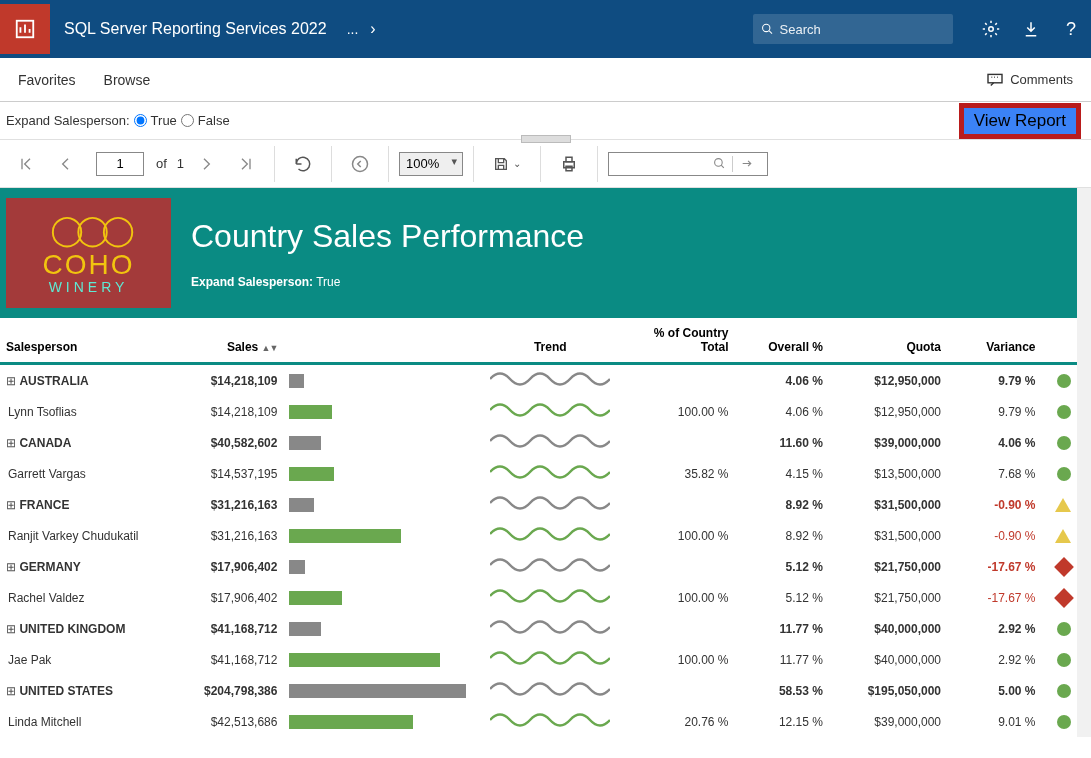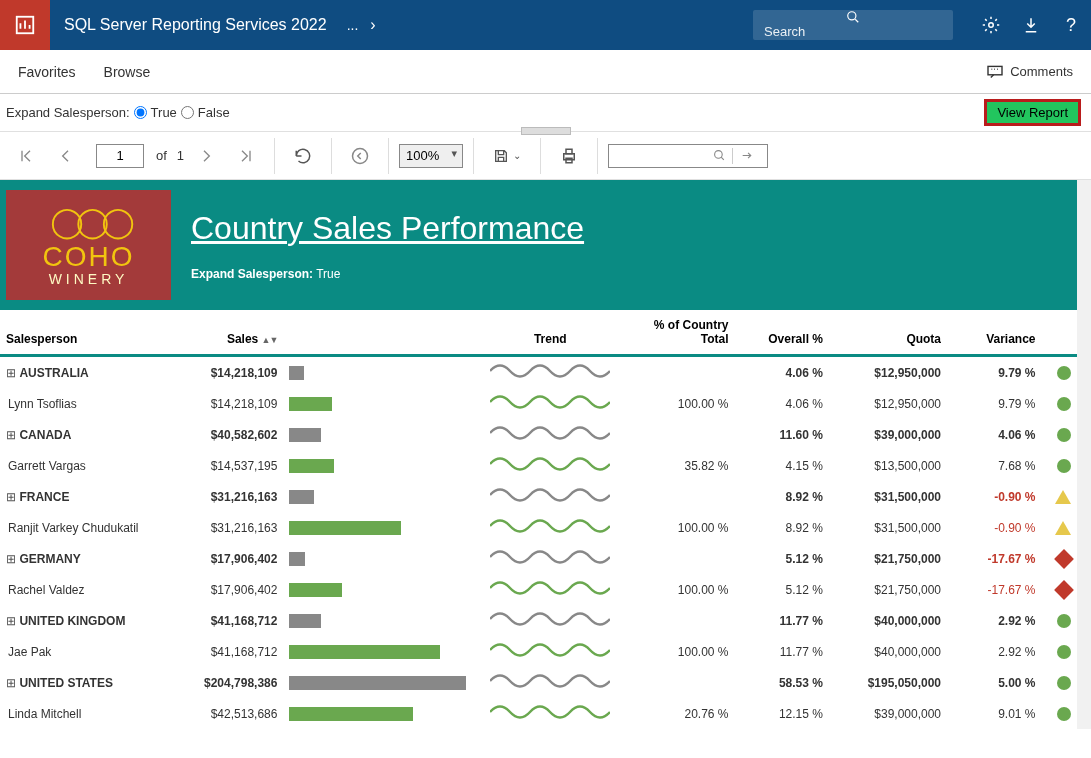--- a/index.html
+++ b/index.html
@@ -1,40 +1,40 @@
 <!DOCTYPE html>
 <html><head>
 <meta charset="utf-8">
 <style>
 * { box-sizing: border-box; margin: 0; padding: 0; }
 body { font-family: "Segoe UI", Arial, sans-serif; font-size: 13px; color: #333; background: #fff; width: 1091px; }
 
 
-.topbar { display: flex; align-items: center; background: #0f4c81; color: #fff; height: 50px; }
+.topbar { display: flex; align-items: center; background: #0f4c81; color: #fff; height: 58px; }
 .topbar .logo { width: 50px; height: 50px; background: #c0392b; display:flex; align-items:center; justify-content:center; }
 .topbar .app-title { padding: 0 14px; font-size: 16px; font-weight: 400; }
 .topbar .ellipsis { padding: 0 6px; font-size: 14px; }
 .topbar .chev { padding: 0 6px; font-size: 16px; }
 .topbar .crumb { font-size: 16px; }
 .spacer { flex: 1; }
-.topbar .search { display:flex; align-items:center; background: rgba(255,255,255,0.15); border-radius:2px; height: 30px; width: 200px; padding: 0 8px; margin-right: 18px; flex-direction: column;}
+.topbar .search { display:flex; align-items:center; background: rgba(255,255,255,0.15); border-radius:2px; height: 30px; width: 200px; padding: 0 8px; margin-right: 18px;}
 .topbar .search input { background: transparent; border: none; color:#fff; margin-left:6px; width: 100%; outline:none; font-size:13px;}
 .topbar .search input::placeholder { color: rgba(255,255,255,0.9); }
 .topbar .icon-btn { width: 40px; height: 50px; display:flex; align-items:center; justify-content:center; cursor:pointer; }
 
 
 .navrow { display:flex; align-items:center; height: 44px; border-bottom:1px solid #ccc; padding: 0 18px; gap: 28px;}
 .navrow a { color:#333; text-decoration:none; font-size:14px; }
 .navrow .spacer { flex:1; }
 .comments { display:flex; align-items:center; gap:6px; cursor:pointer;}
 
 
 .parambar { display:flex; align-items:center; height: 38px; border-bottom:1px solid #e0e0e0; padding:0 10px 0 6px; font-size:13px; position:relative;}
 .parambar label { display:flex; align-items:center; gap:4px; margin-left:4px;}
-.parambar .view-report { margin-left:auto; border:3px solid #b91c1c; background:#22c55e; padding:3px 10px; font-size:13px; cursor:pointer;}
+.parambar .view-report { margin-left:auto; border:5px solid #b91c1c; background:#3b82f6; padding:3px 10px; font-size:17px; cursor:pointer;}
 .gripper { position:absolute; bottom:-4px; left:50%; transform:translateX(-50%); width:50px;height:8px; background:#ddd; border:1px solid #bbb;}
 
 
 .viewerbar { display:flex; align-items:center; height: 48px; border-bottom:1px solid #e0e0e0; padding: 0 8px; gap: 4px; }
 .vbtn { width: 36px; height:36px; display:flex;align-items:center;justify-content:center; color:#555; cursor:pointer; }
 .vsep { width:1px; height:36px; background:#ddd; margin: 0 6px;}
 .pageinput { width:48px; height:24px; border:1px solid #888; text-align:center; font-size:13px; margin: 0 8px;}
 .oflabel { color:#333; }
 .zoomsel { height:24px; border:1px solid #888; font-size:13px; padding:0 22px 0 6px; appearance:none; position:relative;}
 .zoomwrap{position:relative;}
@@ -42,23 +42,23 @@
 .findbox { display:flex;align-items:center; border:1px solid #888; height:24px; width:160px; padding:0 4px;}
 .findbox input{border:none;outline:none;width:100px;font-size:13px;}
 .findbox .sep{width:1px;height:16px;background:#ccc;margin:0 6px;}
 
 
 .report-wrap{ border-right:14px solid #f1f1f1; }
 .report-header { background:#0a8b83; color:#fff; display:flex; align-items:center; padding: 10px 14px 10px 0; gap: 20px;}
 .logo-box{ width:165px; height:110px; background:#a33a3a; display:flex;flex-direction:column;align-items:center;justify-content:center; margin-left:6px;}
 .logo-rings{color:#f1c40f;font-size:30px;letter-spacing:-8px;}
 .logo-text1{color:#f1c40f;font-size:28px;letter-spacing:2px;line-height:1;margin-top:4px;}
-.logo-text2{color:#fef9c3;font-size:14px;letter-spacing:4px;}
+.logo-text2{color:#5eead4;font-size:14px;letter-spacing:4px;}
 .report-header .titlecol{display:flex;flex-direction:column;}
-.report-header h1{font-weight:300;font-size:32px;text-decoration:underline;}
+.report-header h1{font-weight:300;font-size:32px;}
 .report-header .sub{font-size:12px;margin-top:20px;}
 .report-header .sub b{font-weight:600;}
 
 
 .grid { width:100%; border-collapse:collapse; }
 .grid th { font-weight:600; font-size:12px; color:#000; padding:8px 6px; border-bottom:3px solid #0a8b83; text-align:right; vertical-align:bottom;}
 .grid th:first-child{text-align:left;}
 .grid th.trend{text-align:center;}
 .grid td { padding:3px 6px; font-size:12px; text-align:right; vertical-align:middle; height:24px;}
 .grid td:first-child{text-align:left;}

